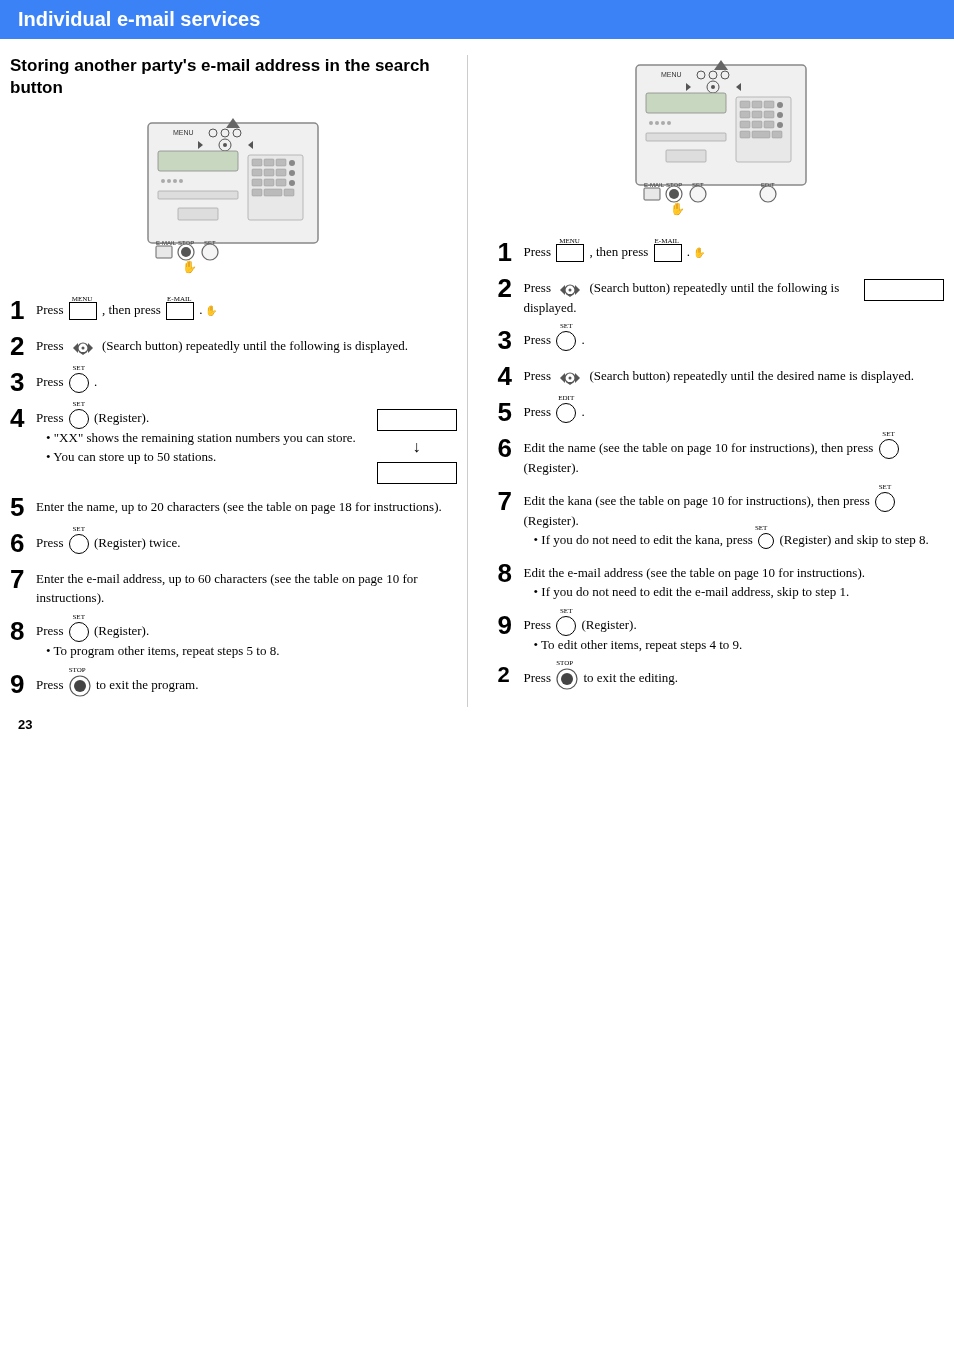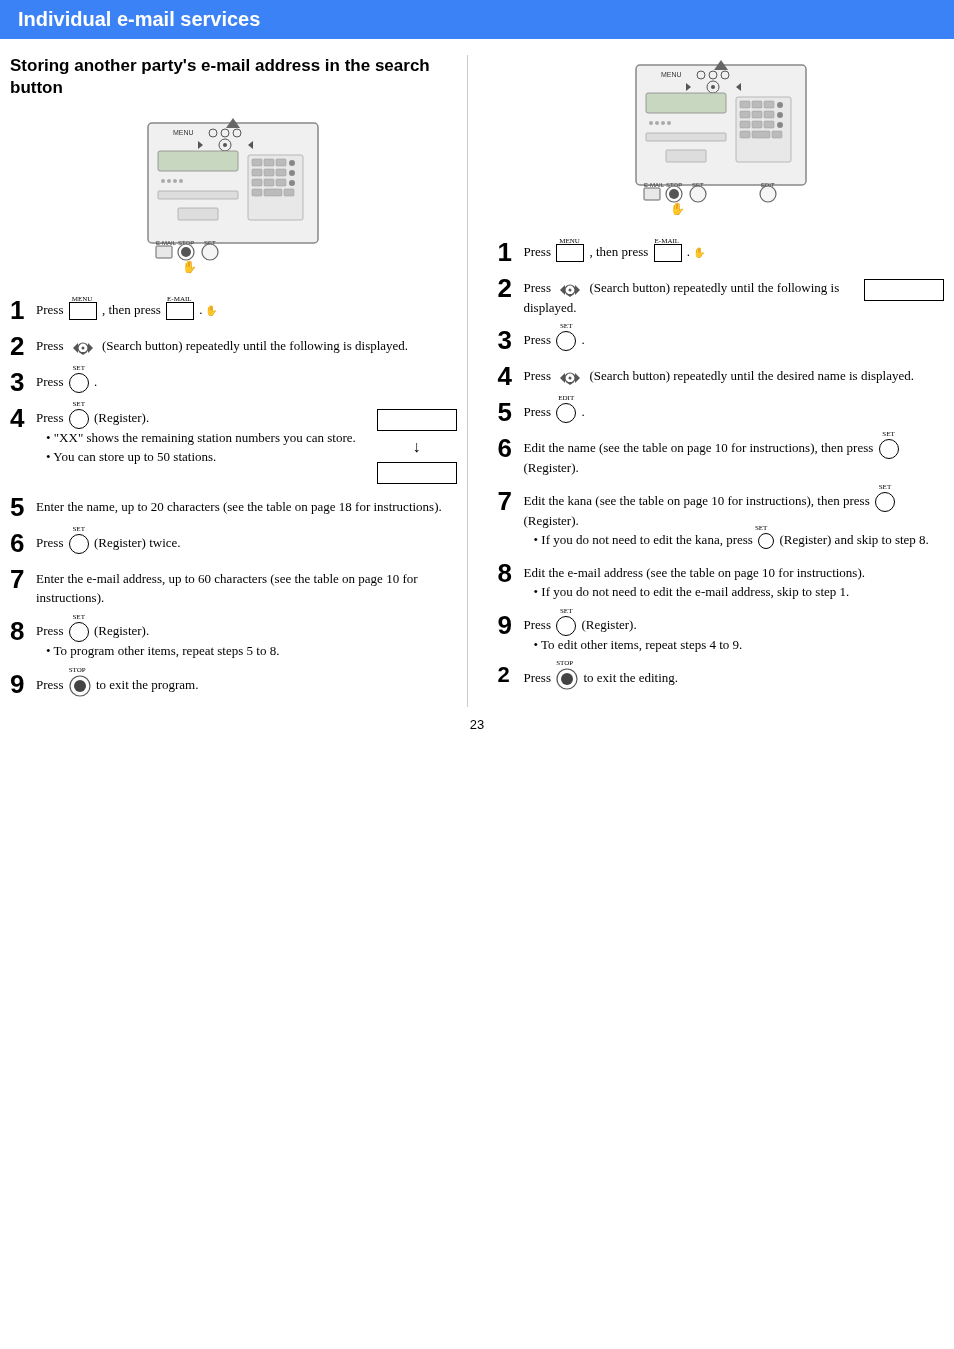--- a/index.html
+++ b/index.html
@@ -144,23 +144,24 @@
       height: 22px;
       background: #fff;
     }
 
     .arrow-down {
       font-size: 16px;
       text-align: center;
     }
 
     .page-num {
-      text-align: center;
+      text-align: left;
       padding: 10px 18px;
       font-size: 13px;
+      font-weight: bold;
     }
 
     
     .nav-arrows-svg {
       display: inline-block;
       vertical-align: middle;
       margin: 0 2px;
     }
   </style>
 </head>

